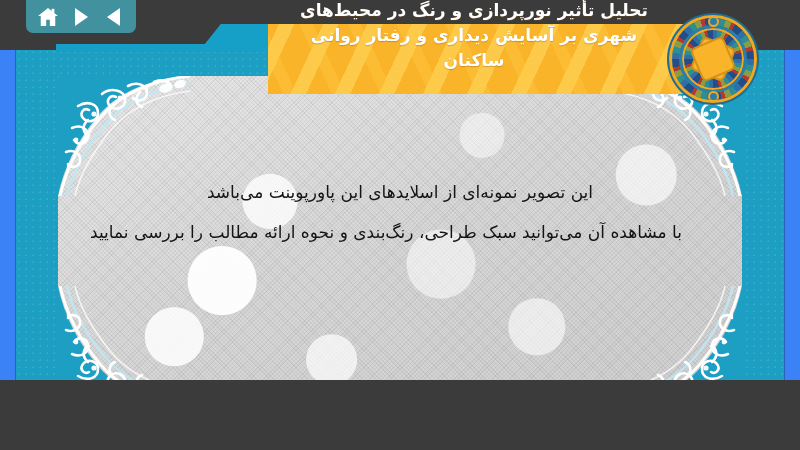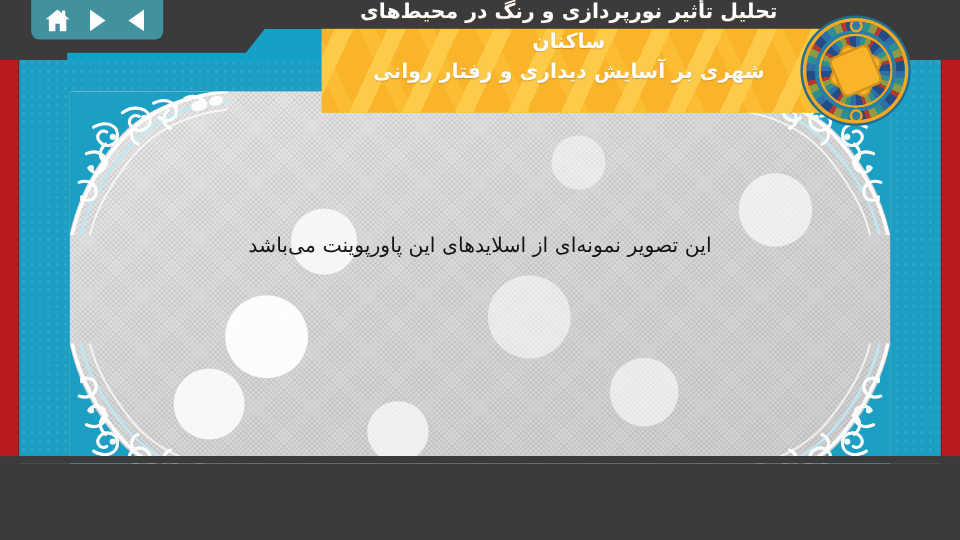--- a/index.html
+++ b/index.html
@@ -12,21 +12,21 @@
     width: 800px;
     height: 450px;
     overflow: hidden;
     font-family: "DejaVu Sans", "Liberation Sans", sans-serif;
   }
 
   #stage {
     position: relative;
     width: 800px;
     height: 386px;
-    background: #b91c1c;
+    background: #3b82f6;
     overflow: hidden;
   }
 
   
   .header-bar {
     position: absolute;
     left: 0; top: 0;
     width: 800px; height: 50px;
     background: #3b3b3b;
     z-index: 30;
@@ -245,21 +245,21 @@
   }
   .corner svg { width: 100%; height: 100%; display: block; }
   .c-tl { left: 0; top: 0; }
   .c-tr { right: 0; top: 0; transform: scaleX(-1); }
   .c-bl { left: 0; bottom: 0; transform: scaleY(-1); }
   .c-br { right: 0; bottom: 0; transform: scale(-1,-1); }
 
   
   .body-text {
     position: absolute;
-    left: 60px; right: 60px; top: 109px;
+    left: 60px; right: 60px; top: 96px;
     z-index: 20;
     direction: rtl;
     text-align: center;
     color: #141414;
     font-size: 17px;
     line-height: 40px;
   }
   .body-line { display: block; white-space: nowrap; }
 
   .bottom-strip {
@@ -280,22 +280,22 @@
   <div class="ribbon-tail"></div>
   <div class="ribbon-tail-lower"></div>
 
   <div class="title-banner">
     <div class="banner-chevrons"></div>
     <div class="banner-chevrons2"></div>
   </div>
 
   <div class="title-text">
     <span class="title-line">تحلیل تأثیر نورپردازی و رنگ در محیط‌های</span>
+    <span class="title-line">شهری بر آسایش دیداری و رفتار روانی</span>
     <span class="title-line">ساکنان</span>
-    <span class="title-line">شهری بر آسایش دیداری و رفتار روانی</span>
   </div>
 
   <div class="medallion">
     <div class="medallion-inner-ring"></div>
     <div class="medallion-core"></div>
     <div class="medallion-core2"></div>
     <div class="medallion-knob mk-top"></div>
     <div class="medallion-knob mk-bottom"></div>
   </div>
 
@@ -430,19 +430,20 @@
             <circle cx="62" cy="22" r="2.4"></circle>
             <circle cx="88" cy="12" r="2.2"></circle>
             <circle cx="18" cy="64" r="2.4"></circle>
             <circle cx="11" cy="90" r="2.2"></circle>
           </g>
         </svg>
       </div>
 
       <div class="body-text">
         <span class="body-line">این تصویر نمونه‌ای از اسلایدهای این پاورپوینت می‌باشد</span>
+        <span class="body-line">با مشاهده آن می‌توانید سبک طراحی، رنگ‌بندی و نحوه ارائه مطالب را بررسی نمایید</span>
       </div>
 
     </div>
   </div>
 
   <div class="bottom-strip"></div>
 </div>
 
 </body></html>

